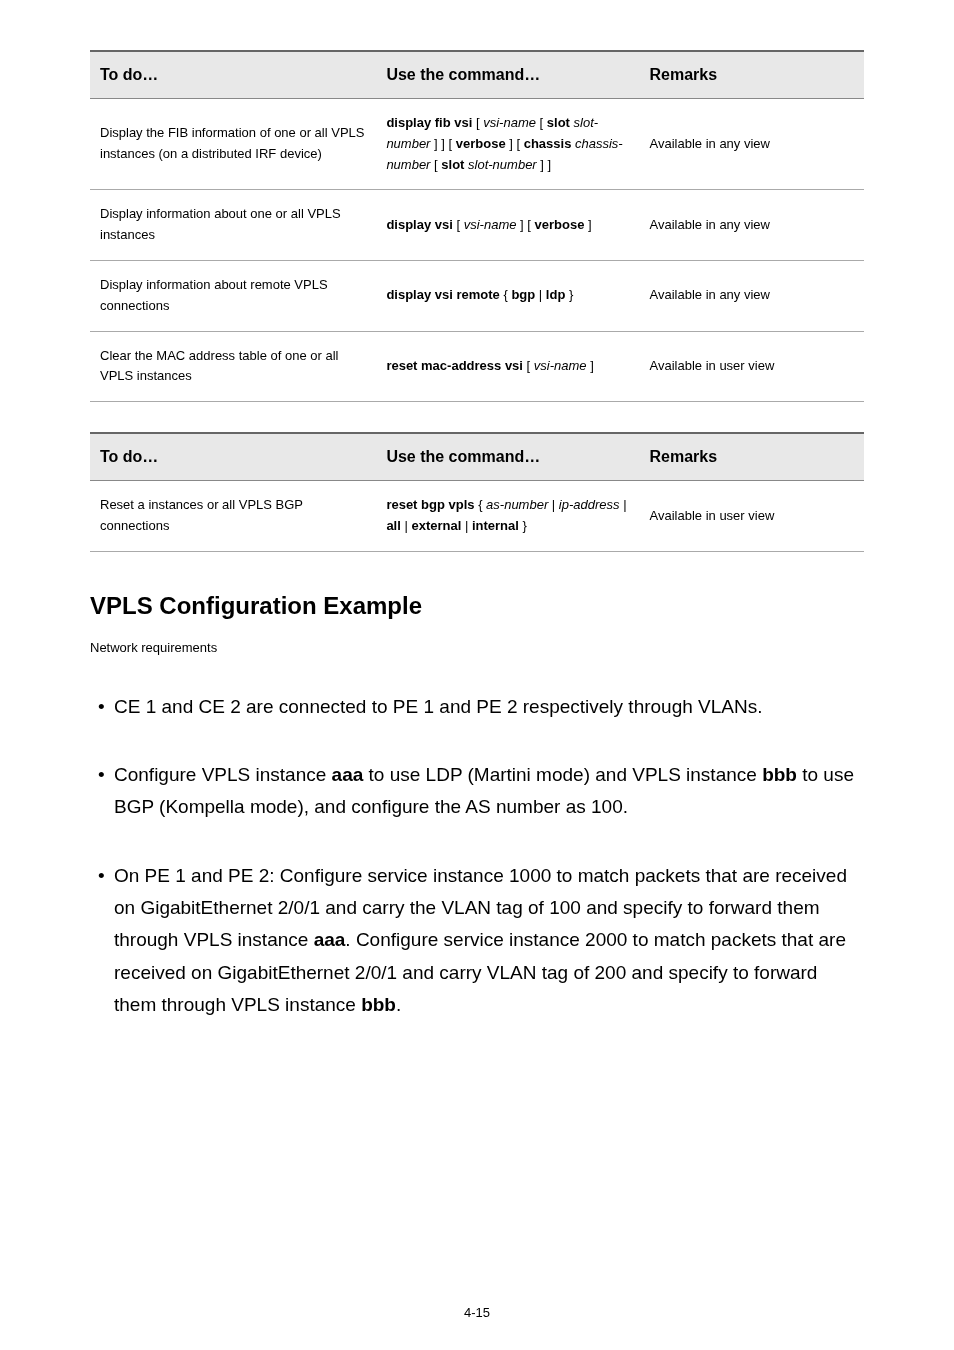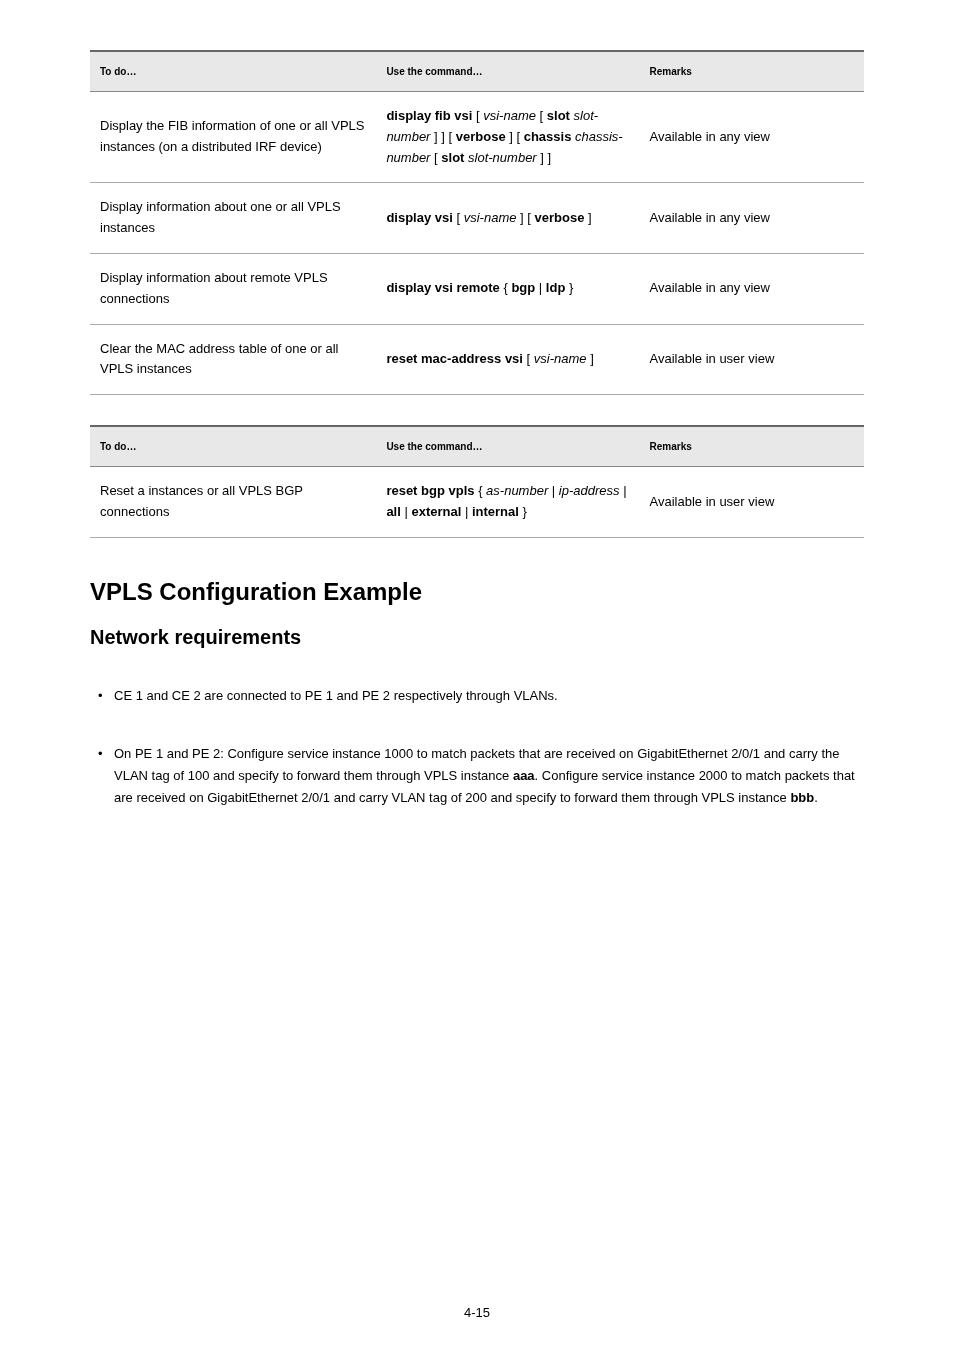--- a/index.html
+++ b/index.html
@@ -25,21 +25,21 @@
   th, td {
     text-align: left;
     padding: 14px 10px;
     vertical-align: middle;
   }
   th {
     background: #e8e8e8;
     font-weight: bold;
     border-top: 2px solid #666;
     border-bottom: 1px solid #888;
-    font-size: 10px;
+    font-size: 16px;
   }
   td {
     border-bottom: 1px solid #aaa;
     font-size: 13px;
     line-height: 1.6;
   }
   .col1 { width: 37%; }
   .col2 { width: 34%; }
   .col3 { width: 29%; }
   .cmd { font-family: Arial, sans-serif; }
@@ -50,34 +50,34 @@
     font-size: 24px;
     font-weight: bold;
     margin: 40px 0 20px 0;
   }
   h2.subsection {
     font-size: 17px;
     font-weight: bold;
     margin: 25px 0 15px 0;
   }
   h3.subsub {
-    font-size: 20px;
-    font-weight: bold;
+    font-size: 13px;
+    font-weight: normal;
     margin: 4px 0 10px 0;
   }
   ul.bullets {
     list-style: none;
     padding-left: 24px;
     margin: 0;
   }
   ul.bullets li {
     position: relative;
     line-height: 1.7;
     margin-bottom: 4px;
-    font-size: 13px;
+    font-size: 19px;
     margin-top: 36px;
   }
   ul.bullets li::before {
     content: "•";
     position: absolute;
     left: -16px;
     top: 0;
   }
   .pagenum {
     position: absolute;
@@ -140,17 +140,18 @@
           <td>Available in user view</td>
         </tr>
       </tbody>
   </table>
 
   <h1 class="section">VPLS Configuration Example</h1>
   <h3 class="subsub">Network requirements</h3>
 
   <ul class="bullets" id="bullets">
       <li>CE 1 and CE 2 are connected to PE 1 and PE 2 respectively through VLANs.</li>
+      <li>Configure VPLS instance <span class="bold">aaa</span> to use LDP (Martini mode) and VPLS instance <span class="bold">bbb</span> to use BGP (Kompella mode), and configure the AS number as 100.</li>
       <li>On PE 1 and PE 2: Configure service instance 1000 to match packets that are received on GigabitEthernet 2/0/1 and carry the VLAN tag of 100 and specify to forward them through VPLS instance <span class="bold">aaa</span>. Configure service instance 2000 to match packets that are received on GigabitEthernet 2/0/1 and carry VLAN tag of 200 and specify to forward them through VPLS instance <span class="bold">bbb</span>.</li>
     </ul>
 
   <div class="pagenum">4-15</div>
 </div>
 
 </body></html>

